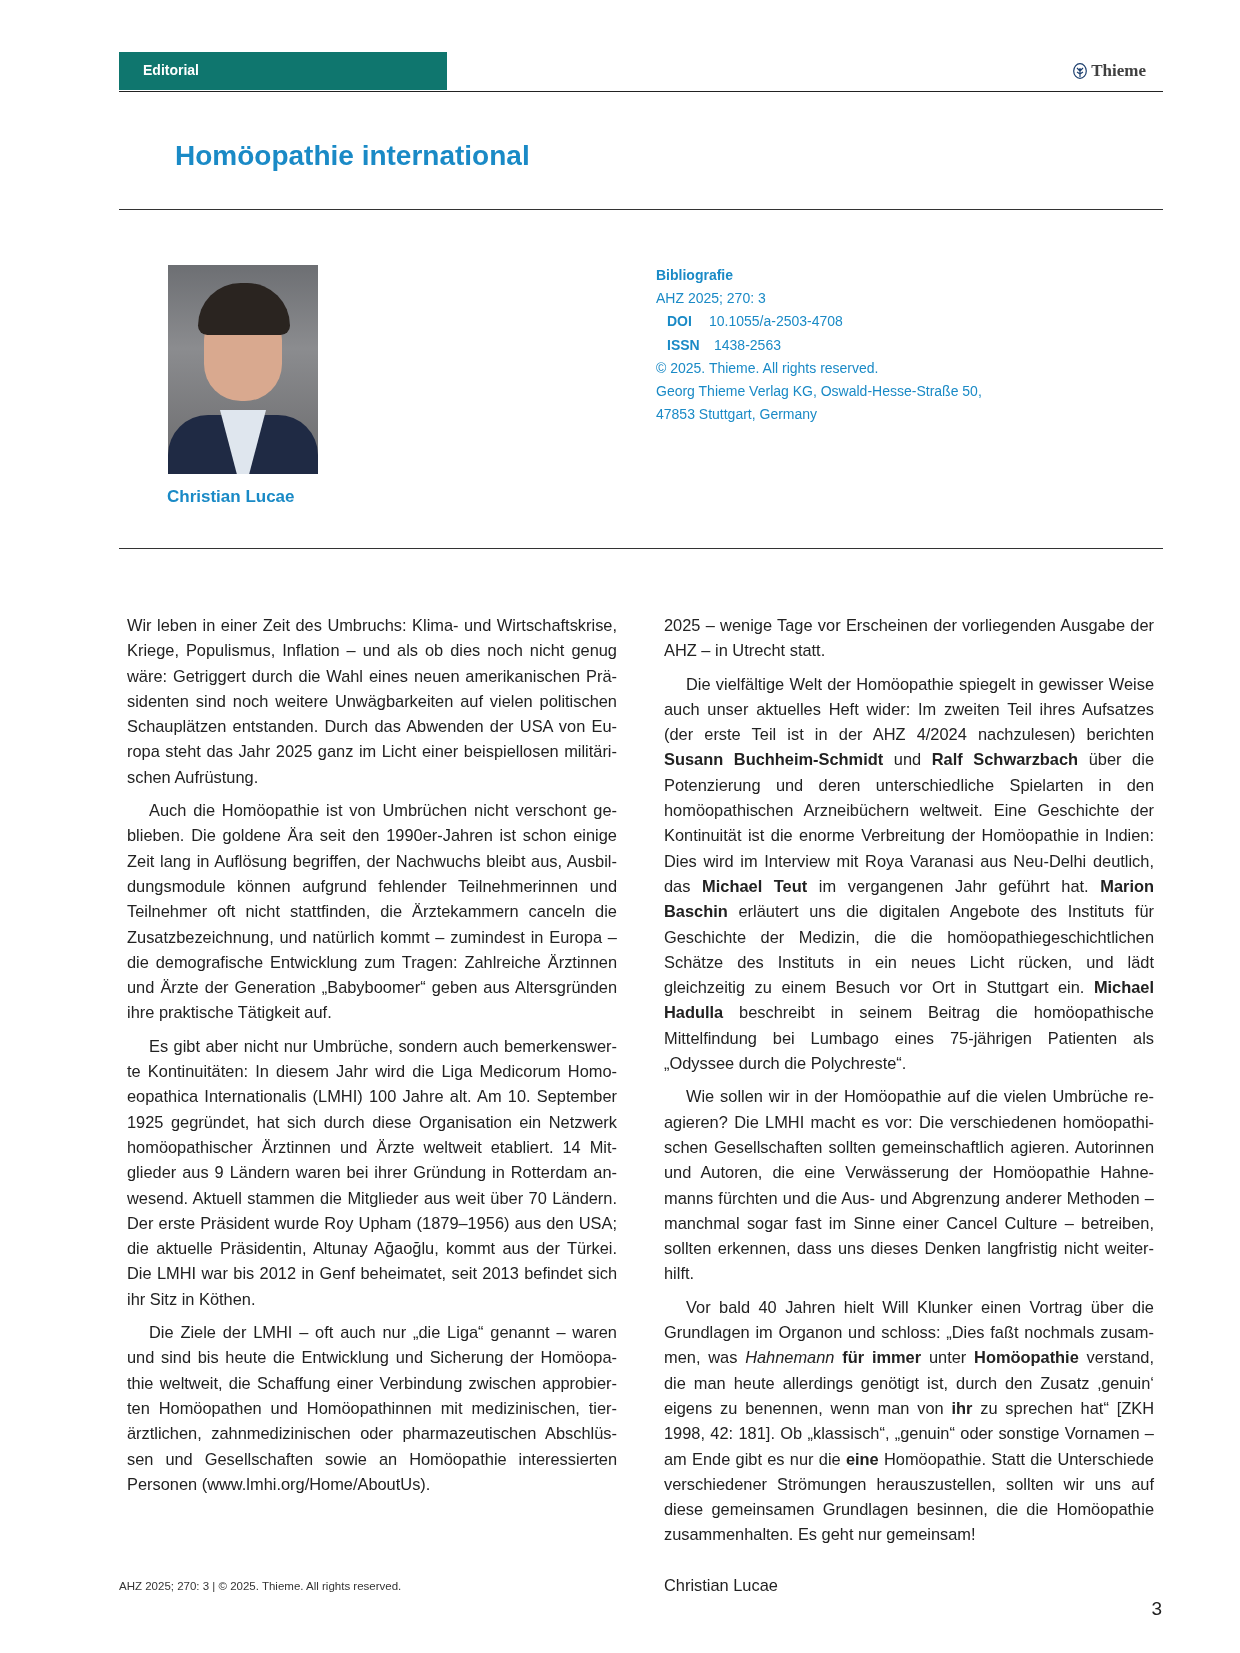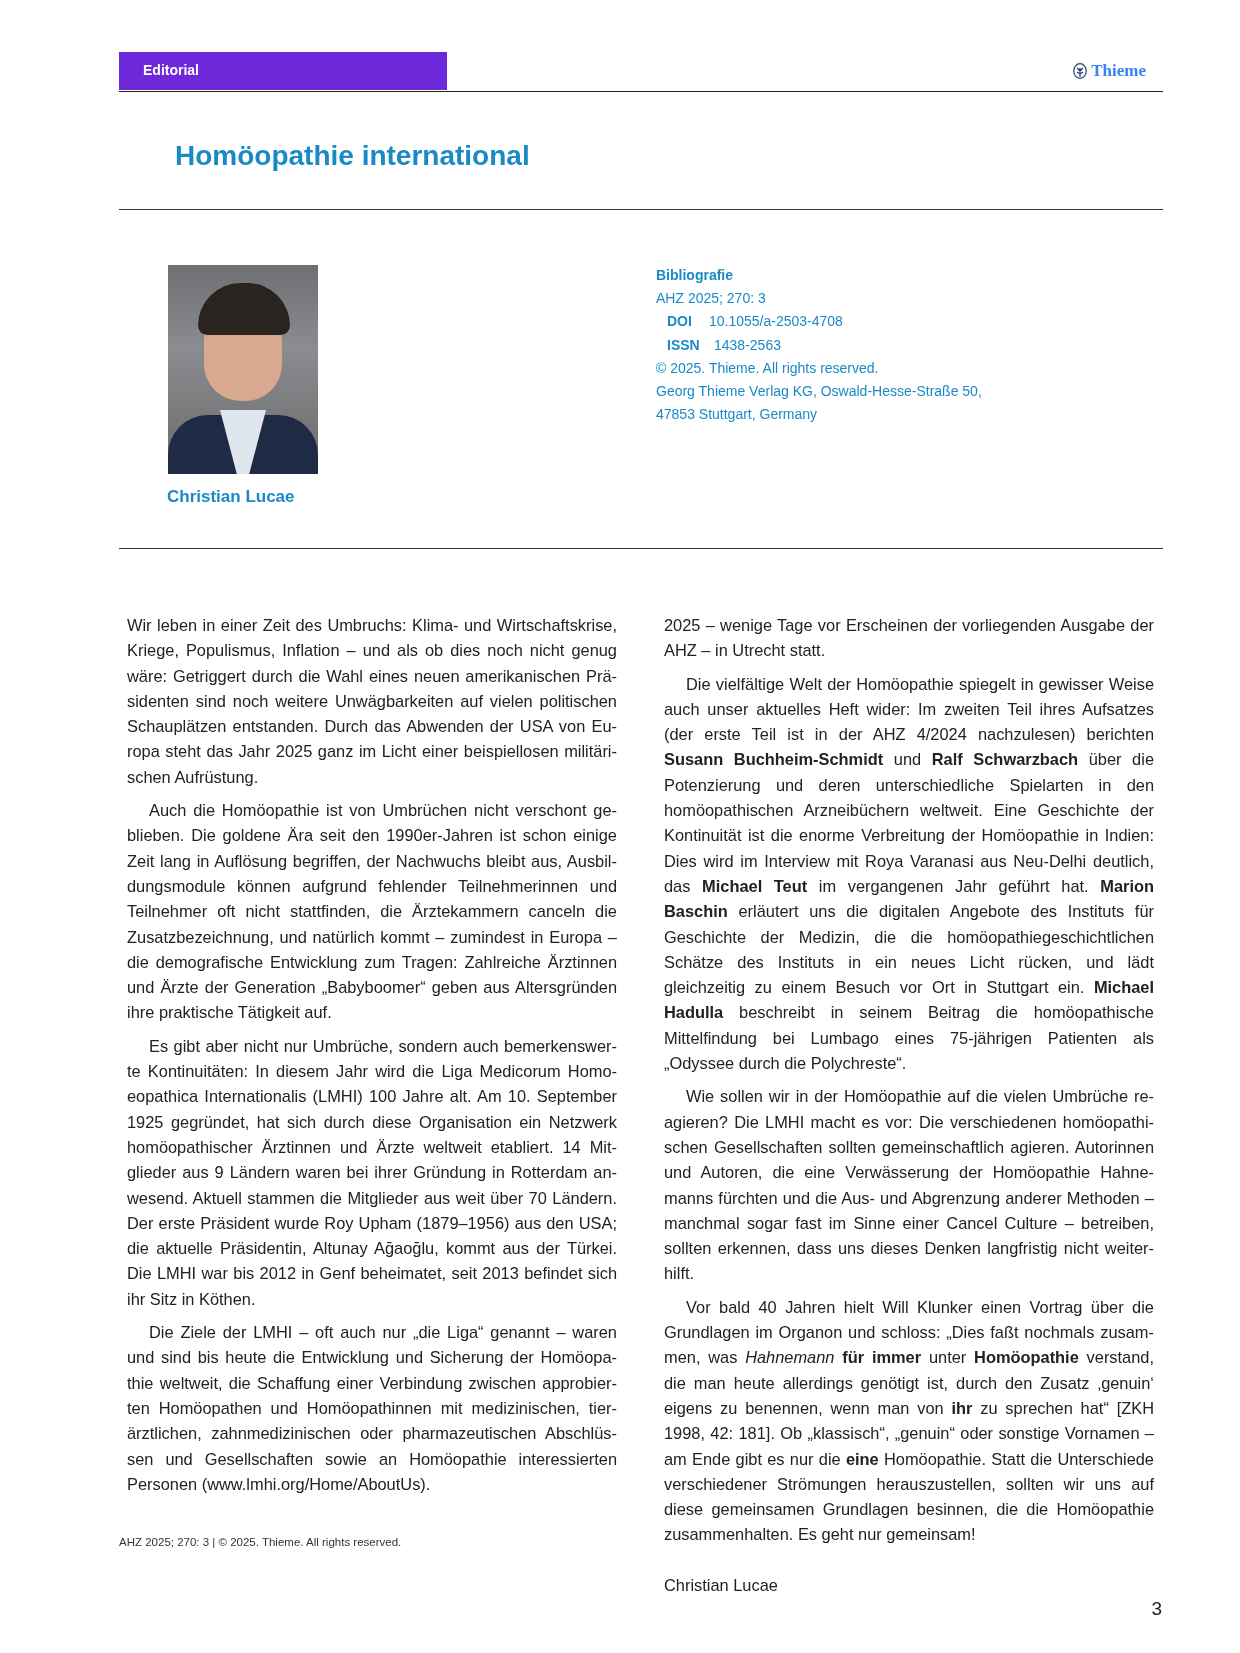--- a/index.html
+++ b/index.html
@@ -1,39 +1,39 @@
 <!DOCTYPE html>
 <html><head>
 <meta charset="utf-8">
 <style>
   html, body { margin:0; padding:0; background:#ffffff; }
   body { width:1240px; height:1653px; position:relative; font-family:"Liberation Sans", sans-serif; color:#222; overflow:hidden; }
-  .header-band { position:absolute; left:119px; top:52px; width:328px; height:38px; background:#6d28d9; }
+  .header-band { position:absolute; left:119px; top:52px; width:328px; height:38px; background:#0f766e; }
   .header-band span { position:absolute; left:24px; top:10px; color:#ffffff; font-weight:bold; font-size:14px; }
   .header-rule { position:absolute; left:119px; top:91px; width:1044px; height:1px; background:#222; }
-  .logo { position:absolute; right:94px; top:61px; display:flex; align-items:center; gap:4px; color:#3b82f6; font-family:"Liberation Serif", serif; font-weight:bold; font-size:17px; }
+  .logo { position:absolute; right:94px; top:61px; display:flex; align-items:center; gap:4px; color:#404040; font-family:"Liberation Serif", serif; font-weight:bold; font-size:17px; }
   .logo svg { width:14px; height:16px; }
   .title { position:absolute; left:167px; top:132px; color:#1a8ac6; font-weight:bold; font-size:28px; margin:8px; }
   .rule { position:absolute; left:119px; width:1044px; height:1px; background:#333; }
   .photo { position:absolute; left:168px; top:265px; width:150px; height:209px; background:linear-gradient(180deg,#6d6f73 0%,#8b8c8f 40%,#6a6a6c 100%); overflow:hidden; }
   .photo .face { position:absolute; left:36px; top:36px; width:78px; height:100px; background:#d9a98f; border-radius:40px 40px 38px 38px; }
   .photo .hair { position:absolute; left:30px; top:18px; width:92px; height:52px; background:#2a2420; border-radius:46px 46px 10px 10px; }
   .photo .body { position:absolute; left:0; top:150px; width:150px; height:70px; background:#1f2a44; border-radius:40px 40px 0 0; }
   .photo .shirt { position:absolute; left:52px; top:145px; width:46px; height:70px; background:#dfe6ee; clip-path:polygon(0 0,100% 0,60% 100%,40% 100%); }
   .author-caption { position:absolute; left:167px; top:487px; color:#1a8ac6; font-weight:bold; font-size:17px; }
   .biblio { position:absolute; left:656px; top:264px; color:#1a8ac6; font-size:14px; line-height:23.2px; }
   .biblio .b { font-weight:bold; }
   .biblio .lbl { font-weight:bold; display:inline-block; width:42px;padding-left:11px; }
   .col { position:absolute; top:605px; width:506px; font-size:16.4px; line-height:25.3px; color:#222; text-align:justify; hyphens:manual; }
   .col.left { left:119px; }
   .col.right { left:656px; }
   .col p { margin:8px; text-indent:22px; }
   .col p.noindent { text-indent:0; }
   .col p.sig { text-indent:0; margin-top:25px; }
-  .footer { position:absolute; left:119px; top:1536px; font-size:11.5px; color:#333; }
+  .footer { position:absolute; left:119px; top:1580px; font-size:11.5px; color:#333; }
   .pagenum { position:absolute; right:78px; top:1598px; font-size:19px; color:#222; }
   b { font-weight:bold; }
 </style>
 </head>
 <body>
 
 <div class="header-band">
   <span>Editorial</span>
 </div>
 <div class="header-rule"></div>

